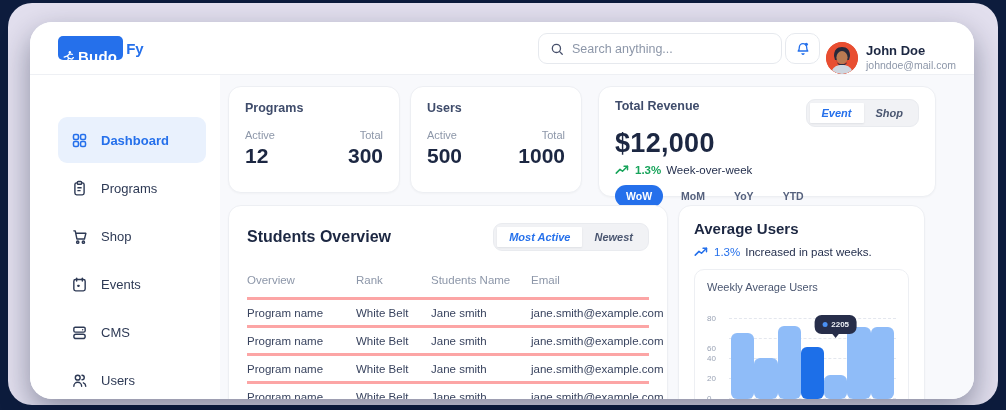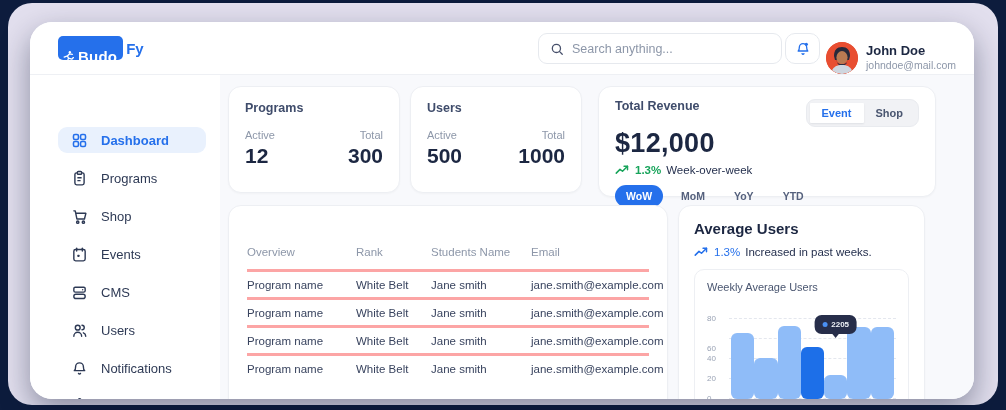--- a/index.html
+++ b/index.html
@@ -18,21 +18,21 @@
   .search input { border: none; outline: none; width: 100%; font-size: 12.5px; color: #333f58; font-family: inherit; background: transparent; }
   .search input::placeholder { color: #8d97a9; }
   .bell-btn { position: absolute; left: 755px; top: 11px; width: 35px; height: 31px; border: 1px solid #e6e9ee; border-radius: 10px; background: #fff; display: flex; align-items: center; justify-content: center; color: #2570eb; cursor: pointer; }
   .profile { position: absolute; left: 796px; top: 20px; display: flex; align-items: center; gap: 8px; cursor: pointer; }
   .avatar { width: 32px; height: 32px; border-radius: 50%; background: #e84e31; overflow: hidden; flex: 0 0 auto; }
   .pname { font-size: 13px; font-weight: bold; color: #1c2742; line-height: 1.25; }
   .pemail { font-size: 10.5px; color: #8d97a9; line-height: 1.3; }
 
   
   .sidebar { position: absolute; top: 53px; left: 0; width: 190px; bottom: 0; background: #fff; padding-top: 40px; z-index: 2; }
-  .side-item { display: flex; align-items: center; gap: 13px; height: 26px; margin: 12px 14px 2px 28px; padding-left: 13px; border-radius: 9px; color: #2e3a55; font-size: 13px; cursor: pointer; }
+  .side-item { display: flex; align-items: center; gap: 13px; height: 46px; margin: 2px 14px 2px 28px; padding-left: 13px; border-radius: 9px; color: #2e3a55; font-size: 13px; cursor: pointer; }
   .side-item .s-icon { display: flex; color: #2e3a55; }
   .side-item.active { background: #e9f1fd; color: #2570eb; font-weight: bold; }
   .side-item.active .s-icon { color: #2570eb; }
 
   
   .main { position: absolute; left: 190px; top: 53px; right: 0; bottom: 0; background: #f8f9fc; }
   .card { position: absolute; background: #fff; border: 1px solid #edeff3; border-radius: 13px; box-shadow: 0 1px 2px rgba(16,24,40,.03); }
   #card-programs { left: 8px; top: 11px; width: 172px; height: 107px; padding: 14px 16px; }
   #card-users    { left: 190px; top: 11px; width: 172px; height: 107px; padding: 14px 16px; }
   #card-revenue  { left: 378px; top: 11px; width: 338px; height: 111px; padding: 12px 16px; }
@@ -40,21 +40,21 @@
   #card-average  { left: 458px; top: 130px; width: 247px; height: 262px; padding: 14px 15px; }
 
   .stat-title { font-size: 12.5px; font-weight: 600; color: #3f4c6b; margin-bottom: 14px; }
   .stat-row { display: flex; justify-content: space-between; }
   .stat-col.right { text-align: right; }
   .stat-label { font-size: 11px; color: #8d97a9; }
   .stat-value { font-size: 21px; font-weight: bold; color: #1c2742; margin-top: 3px; }
 
   .rev-head { display: flex; justify-content: space-between; align-items: flex-start; }
   .seg-group { background: #f1f2f5; border: 1px solid #e9ebef; border-radius: 9px; padding: 3px; display: flex; font-size: 11px; font-weight: 600; color: #4a5670; }
-  .seg { padding: 4px 12px; border-radius: 1px; cursor: pointer; white-space: nowrap; }
+  .seg { padding: 4px 12px; border-radius: 1px; cursor: pointer; white-space: nowrap; font-style: italic; }
   .seg.active { background: #fff; color: #2570eb; box-shadow: 0 1px 2px rgba(16,24,40,.08); }
   .rev-amount { font-size: 27px; font-weight: bold; color: #1c2742; margin-top: 1px; letter-spacing: .3px; }
   .trend { display: flex; align-items: center; gap: 5px; font-size: 11.5px; color: #25304e; margin-top: 5px; }
   .trend .pct { font-weight: bold; }
   .pct-green { color: #18a45b; }
   .pct-blue { color: #2570eb; }
   .pills { display: flex; align-items: center; gap: 7px; margin-top: 9px; }
   .pill { font-size: 10.5px; font-weight: 600; color: #55617d; padding: 5px 11px; border-radius: 999px; cursor: pointer; }
   .pill.active { background: #2570eb; color: #fff; }
 
@@ -272,20 +272,27 @@
         </div>
         <div class="pills" id="rev-periods">
             <span class="pill active">WoW</span>
             <span class="pill">MoM</span>
             <span class="pill">YoY</span>
             <span class="pill">YTD</span>
           </div>
       </div>
 
       <div class="card" id="card-students">
+        <div class="sec-head">
+          <div class="sec-title">Students Overview</div>
+          <div class="seg-group" id="students-tabs">
+              <span class="seg active">Most Active</span>
+              <span class="seg">Newest</span>
+            </div>
+        </div>
         <div class="table">
           <div class="tr head" id="t-head">
               <span class="th">Overview</span>
               <span class="th">Rank</span>
               <span class="th">Students Name</span>
               <span class="th">Email</span>
             </div>
           <div id="t-body">
               <div class="tr body">
                 <span class="td">Program name</span>

